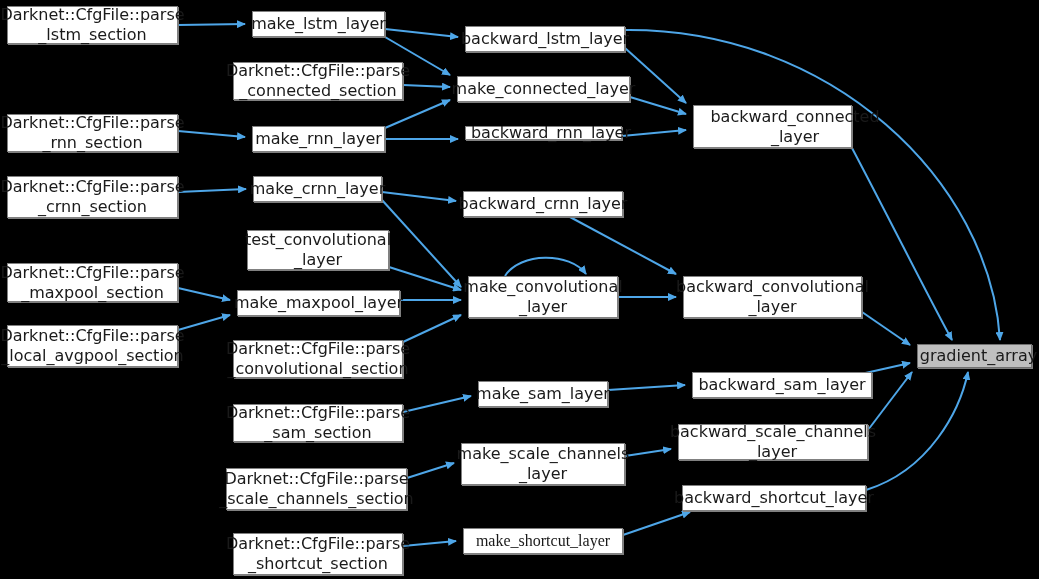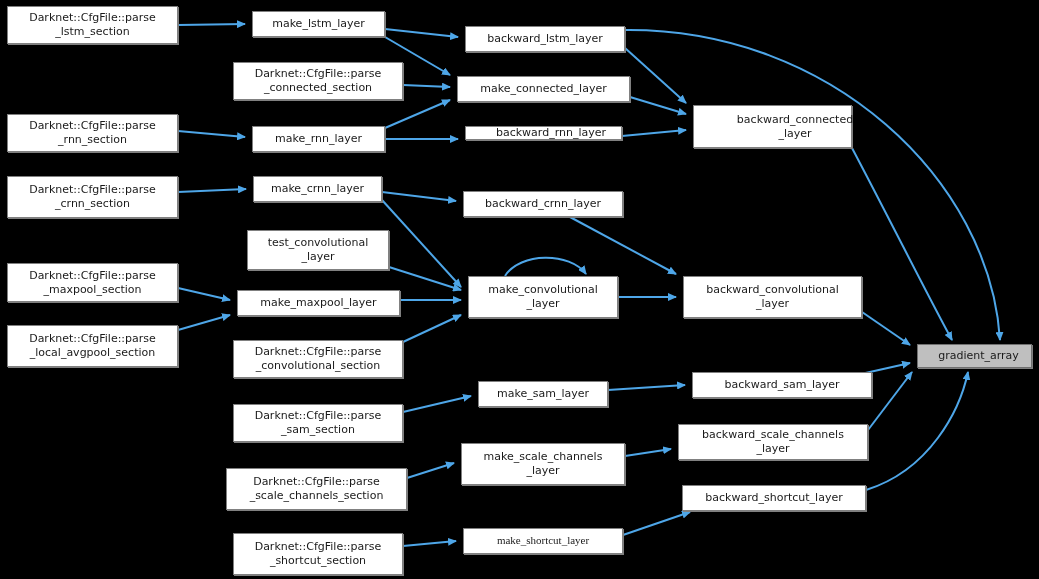--- a/index.html
+++ b/index.html
@@ -16,21 +16,21 @@
     position:absolute;
     box-sizing:border-box;
     background:#ffffff;
     border:1px solid #808080;
     box-shadow:1px 1px 0 0 #808080;
     display:flex;
     align-items:center;
     justify-content:center;
     text-align:center;
     color:#1a1a1a;
-    font-size:11px;
+    font-size:16px;
     line-height:1.25;
     letter-spacing:0px;
     white-space:pre-line;
     padding:0 3px;
     user-select:none;
   }
   .node.highlight{
     background:#bfbfbf;
     border:1px solid #707070;
   }

